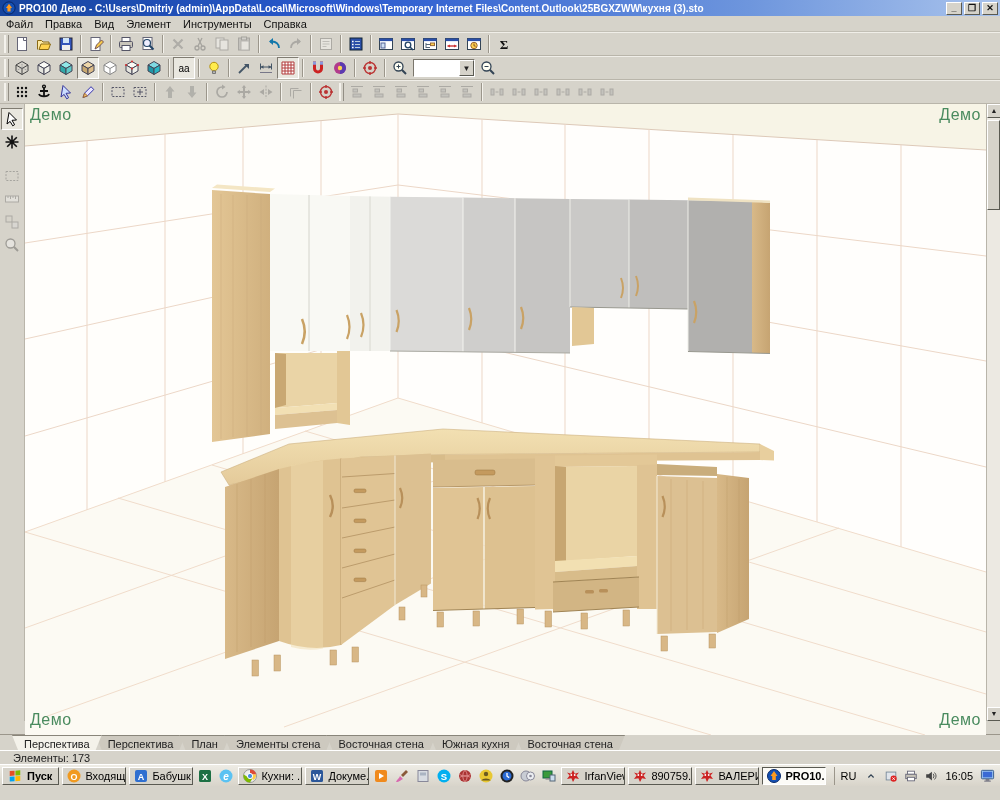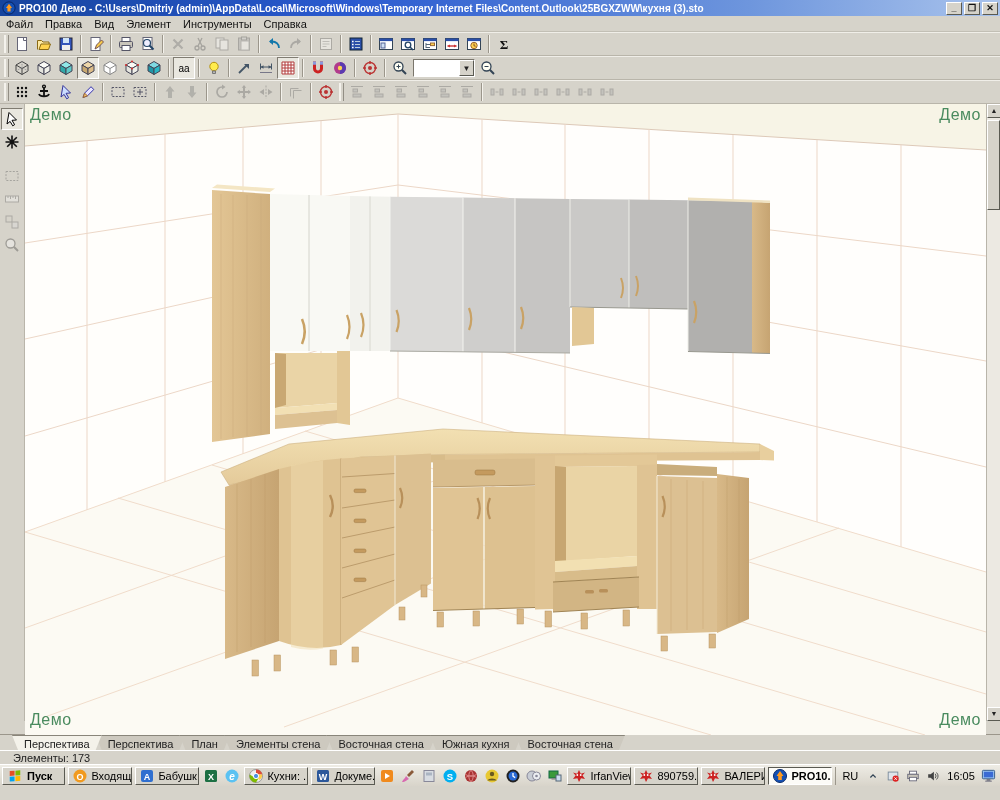--- a/index.html
+++ b/index.html
@@ -70,21 +70,21 @@
     border-top:1px solid #89857a; }
   .tab.active { background:#f4f2ea; font-weight:normal; z-index:2; position:relative; }
 
   
   .statusbar { height:14px; background:#d6d3ca; border-top:1px solid #fff; display:flex; align-items:center; }
   .statusbar span { padding-left:13px; color:#222; }
 
   
   .taskbar { height:22px; background:linear-gradient(#eeece5,#d8d4ca); border-top:1px solid #fff;
     display:flex; align-items:center; padding:0 2px; gap:3px; }
-  .startbtn { height:18px; padding:0 12px 0 3px; display:flex; align-items:center; gap:3px; font-weight:bold;
+  .startbtn { height:18px; padding:0 6px 0 3px; display:flex; align-items:center; gap:3px; font-weight:bold;
     background:#d6d3ca; border:1px solid; border-color:#fff #5a5a52 #5a5a52 #fff; flex:none; }
   .taskitem { height:18px; width:64px; padding:0 3px; display:flex; align-items:center; gap:3px;
     background:#d6d3ca; border:1px solid; border-color:#fff #5a5a52 #5a5a52 #fff;
     white-space:nowrap; overflow:hidden; flex:none; }
   .taskitem.active { background:#fcfbf7; border-color:#5a5a52 #fff #fff #5a5a52; font-weight:bold; }
   .taskicon { width:18px; height:18px; display:flex; align-items:center; justify-content:center; flex:none; }
   .tray { margin-left:auto; display:flex; align-items:center; gap:4px; height:18px; padding:0 3px;
     border-left:1px solid #9b968b; flex:none; }
   .tray .lang { padding:0 3px; }
   .tray .time { padding:0 2px; }

